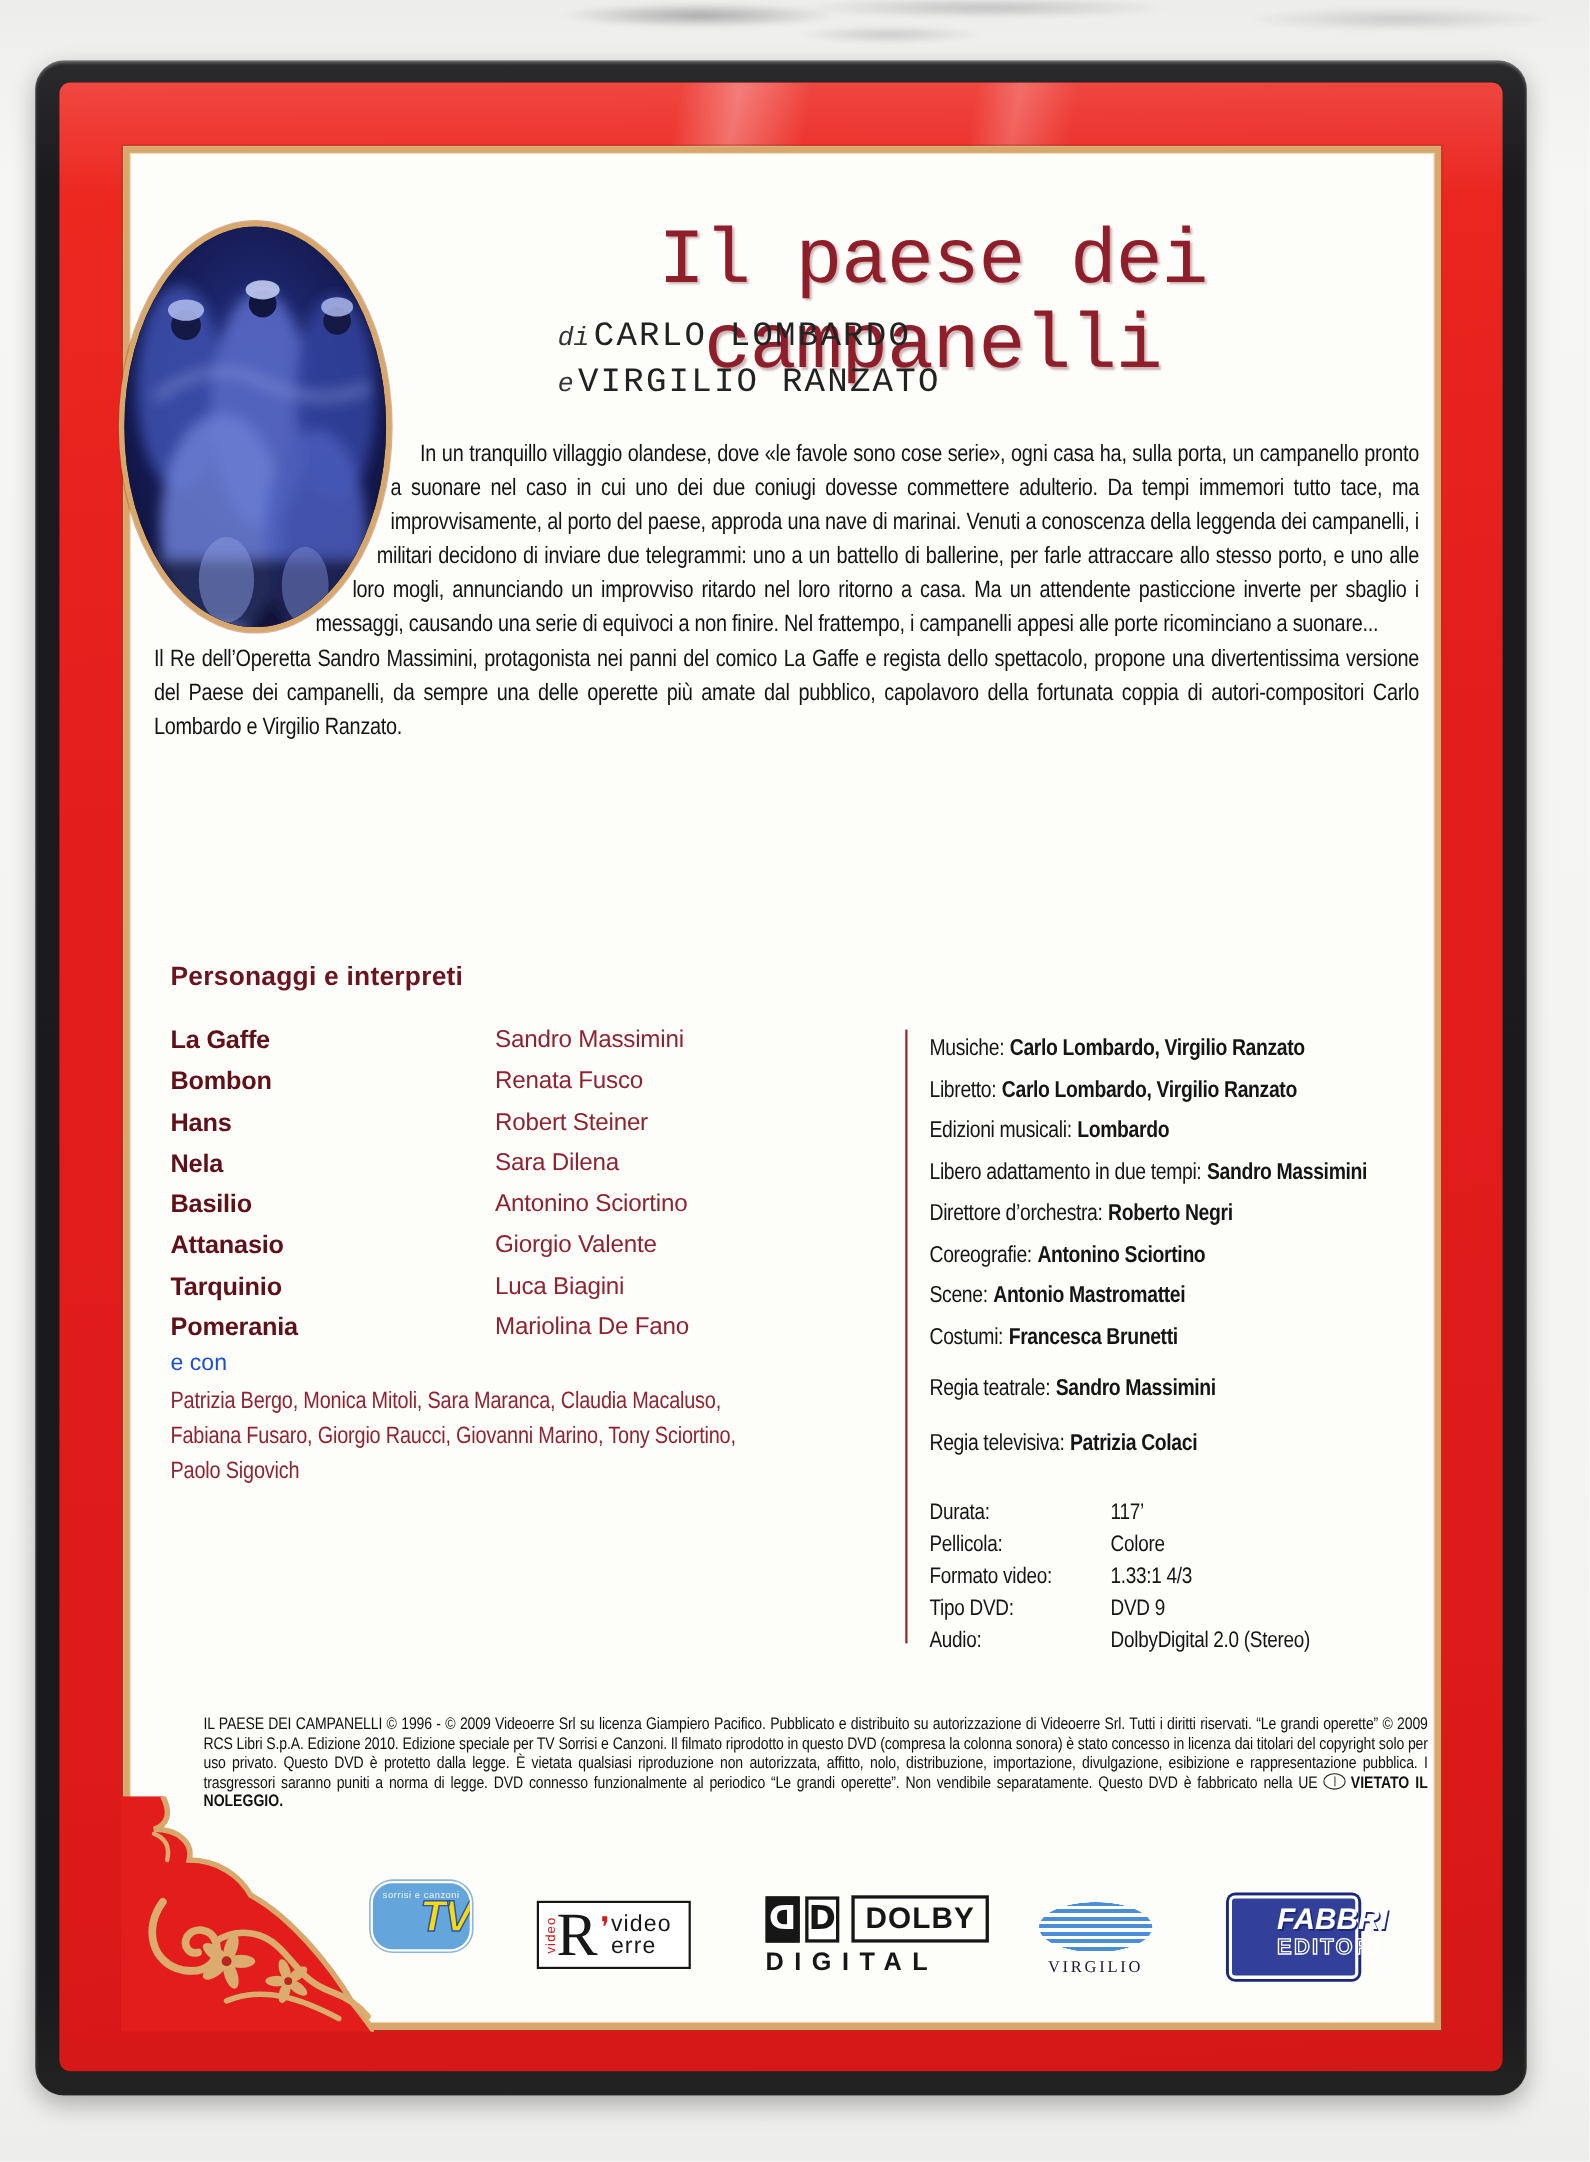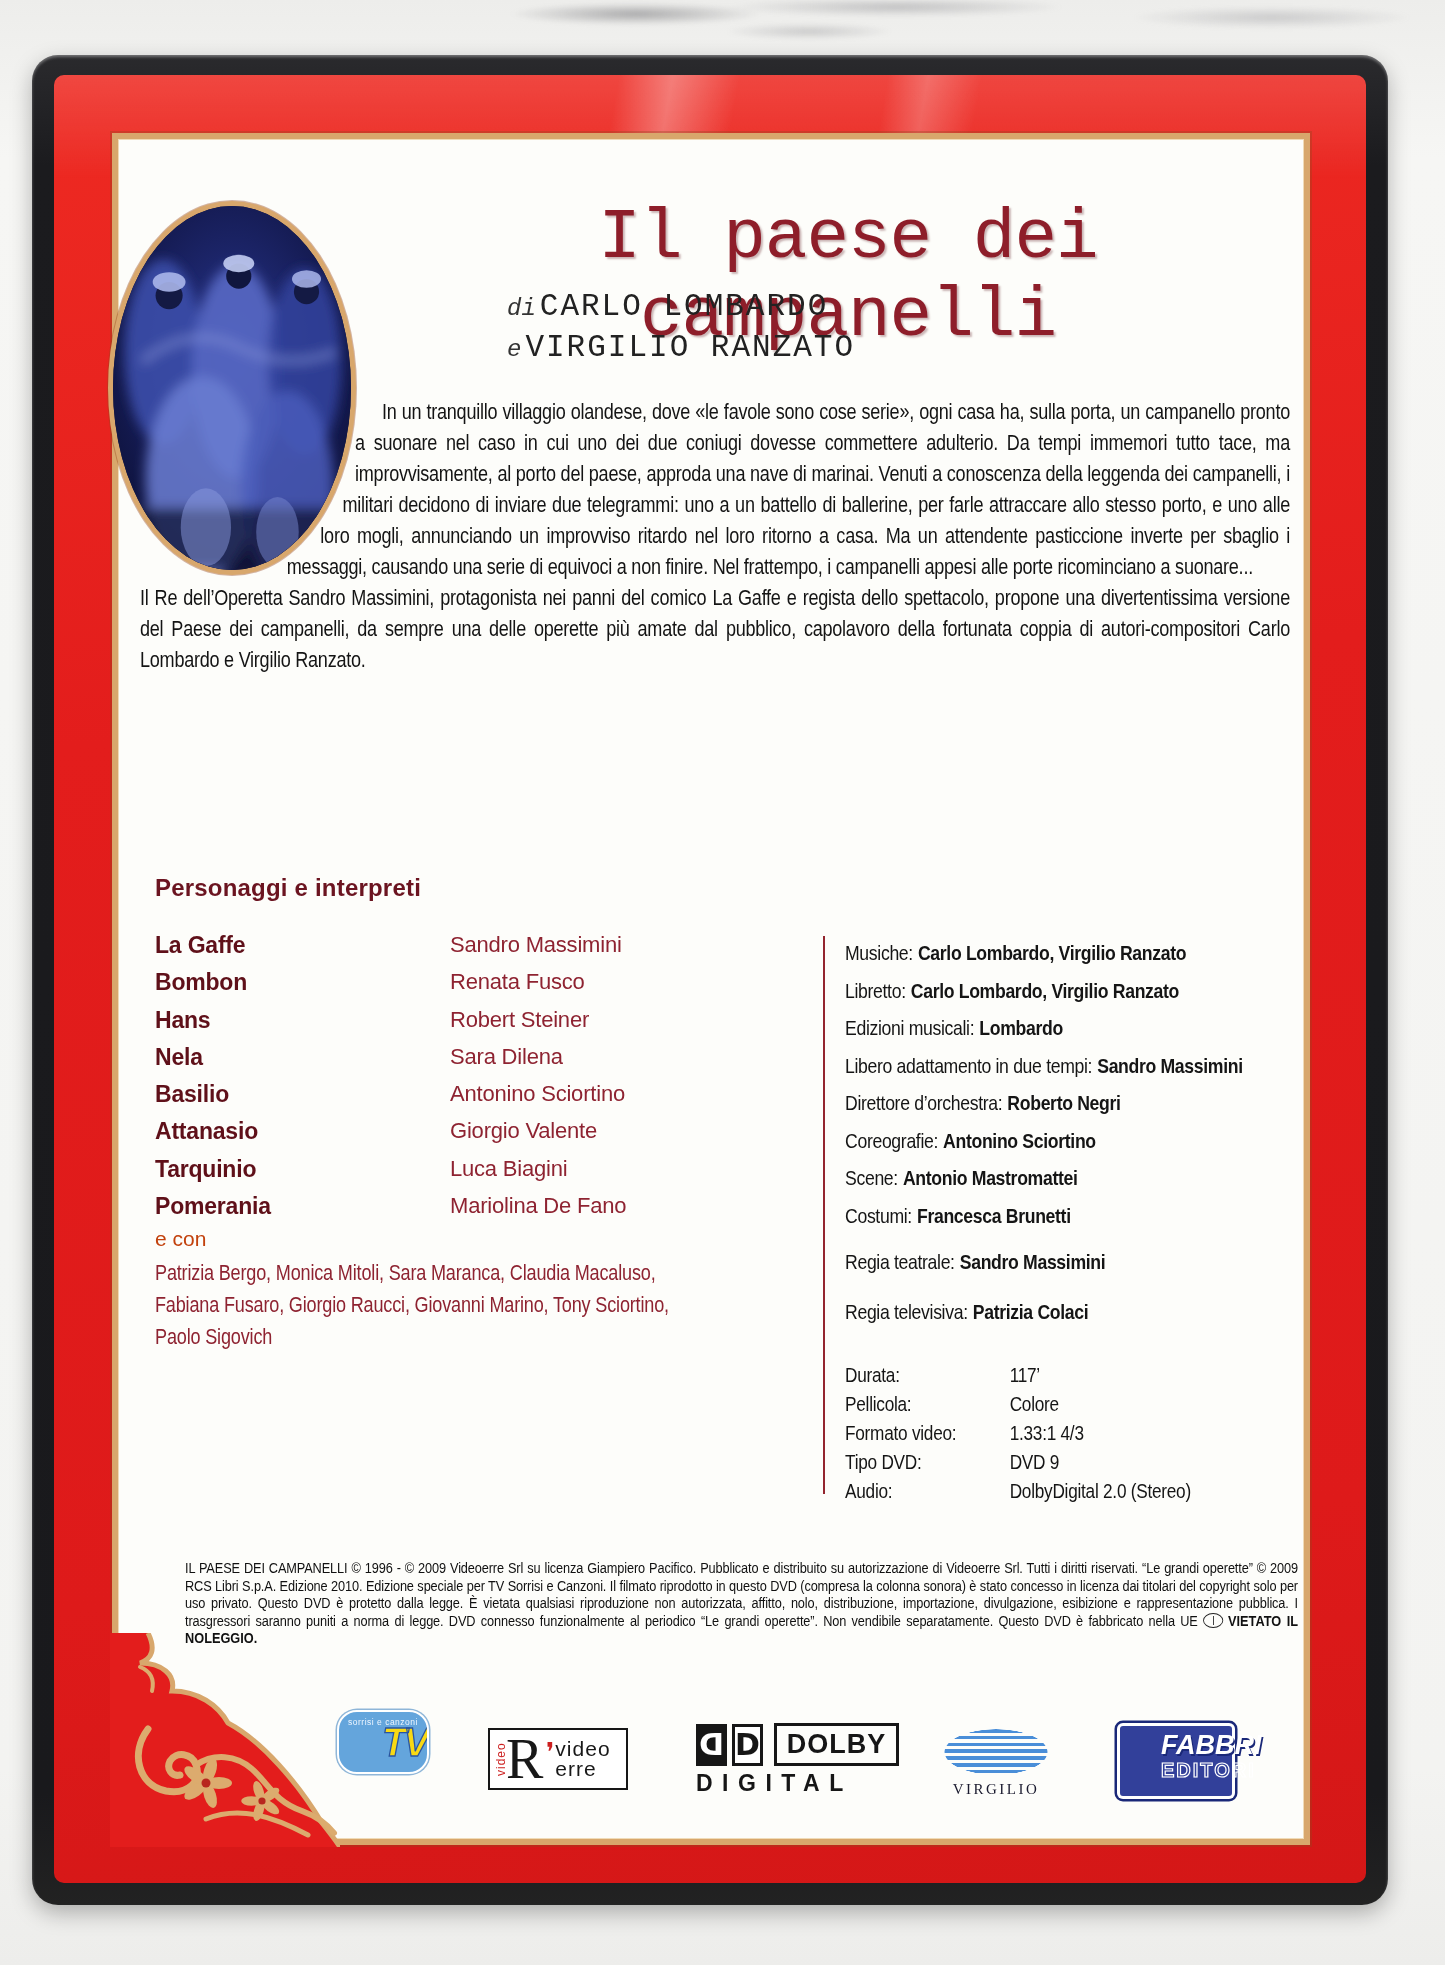--- a/index.html
+++ b/index.html
@@ -79,21 +79,21 @@
     shape-margin:24px;
   }
   
   .cast-heading{position:absolute;left:37px;top:735px;font-size:24px;font-weight:bold;color:#6b1420;letter-spacing:.2px;}
   .cast-grid{
     position:absolute;left:37px;top:793px;width:620px;
     display:grid;grid-template-columns:295px auto;grid-auto-rows:37.3px;align-items:start;
   }
   .cast-role{font-size:23px;font-weight:bold;color:#5f1019;letter-spacing:-.2px;}
   .cast-actor{font-size:22px;color:#8e2331;letter-spacing:-.2px;}
-  .econ-label{position:absolute;left:37px;top:1088px;font-size:21px;color:#c2410c;}
+  .econ-label{position:absolute;left:37px;top:1088px;font-size:21px;color:#1d4ed8;}
   .econ-names{
     position:absolute;left:37px;top:1118px;width:665px;
     transform:scaleX(0.84);transform-origin:0 0;
     font-size:21.5px;line-height:32px;color:#8e2331;letter-spacing:-.2px;
   }
   
   .v-divider{position:absolute;left:705px;top:797px;width:2px;height:558px;background:#93252e;}
   .right-col{
     position:absolute;left:727px;top:795px;width:530px;
     transform:scaleX(0.84);transform-origin:0 0;

